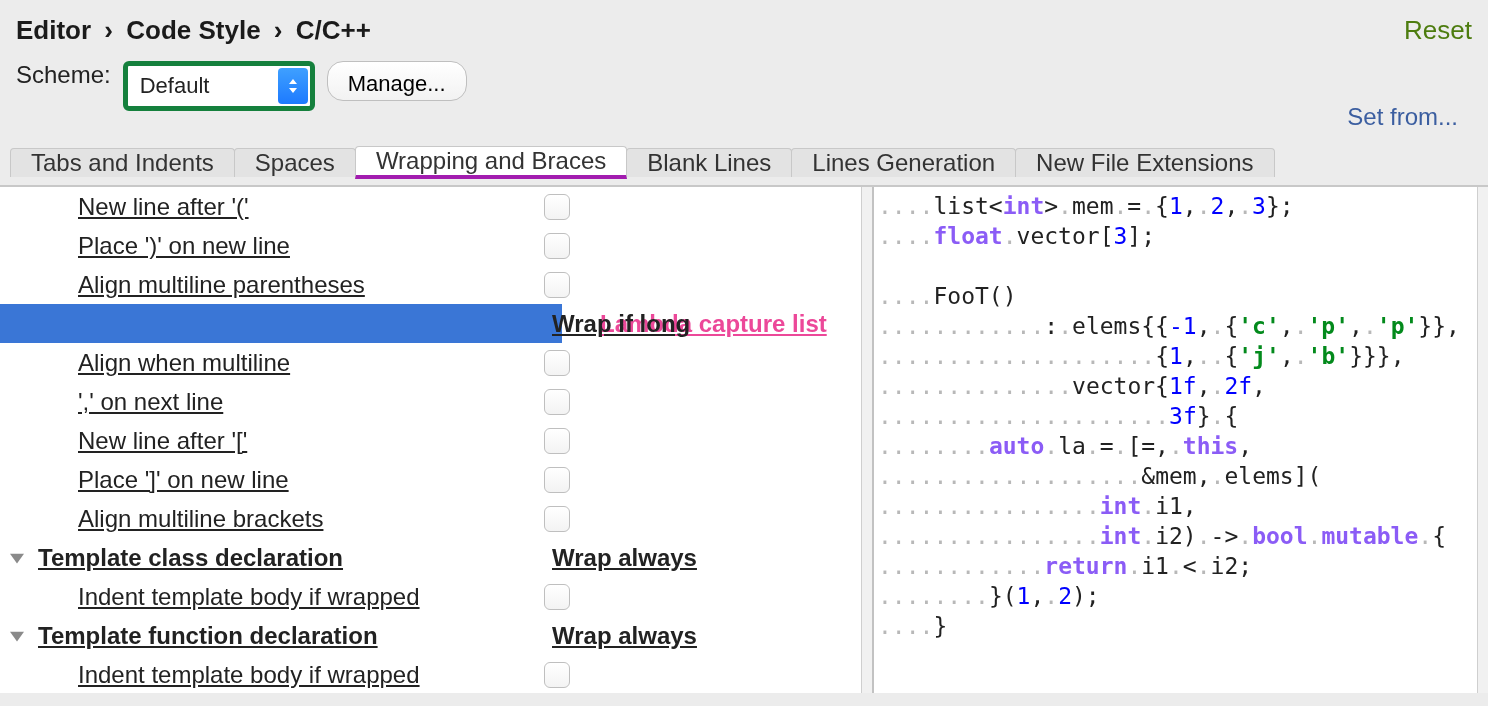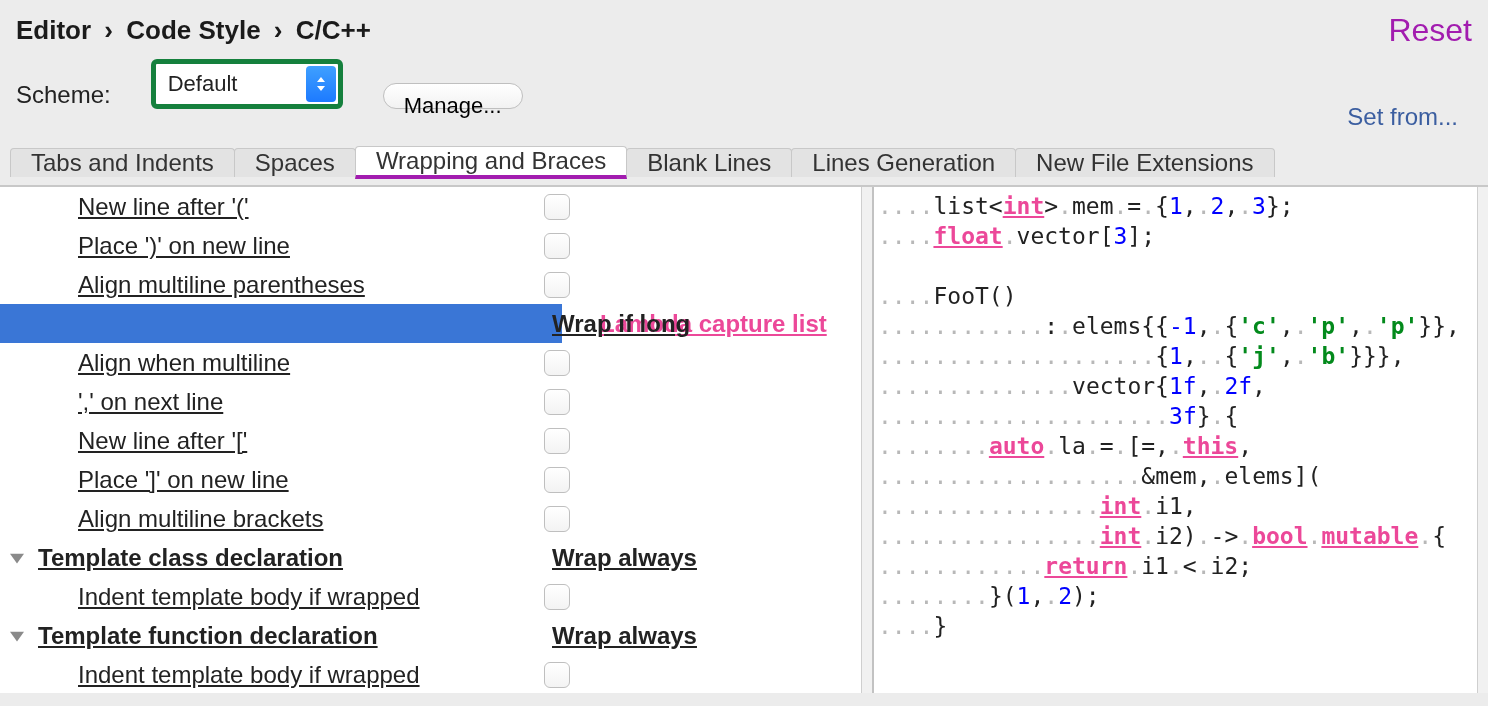--- a/index.html
+++ b/index.html
@@ -29,29 +29,29 @@
   .breadcrumb {
     font-size: 26px;
     font-weight: 700;
     color: #1b1b1b;
   }
   .breadcrumb .sep {
     margin: 0 6px;
     font-weight: 700;
   }
   .reset-link {
-    font-size: 32px;
-    color: #a21caf;
+    font-size: 26px;
+    color: #4d7c0f;
     cursor: pointer;
   }
 
   .scheme-row {
     display: flex;
-    align-items: flex-end;
-    gap: 40px;
+    align-items: flex-start;
+    gap: 12px;
     height: 48px;
   }
   .scheme-label {
     font-size: 24px;
     color: #222;
   }
   .scheme-select {
     position: relative;
     display: inline-flex;
     align-items: center;
@@ -73,21 +73,21 @@
     background: linear-gradient(#3fa0ff, #1d7aff);
     display: flex;
     flex-direction: column;
     align-items: center;
     justify-content: center;
     color: #fff;
     font-size: 10px;
     line-height: 10px;
   }
   .manage-btn {
-    height: 26px;
+    height: 40px;
     border: 1px solid #bfbfbf;
     border-radius: 16px;
     background: linear-gradient(#fff,#f2f2f2);
     padding: 9px 20px;
     font-size: 22px;
     cursor: pointer;
   }
 
   .setfrom-row {
     display: flex;
@@ -228,21 +228,21 @@
   }
   pre.code {
     margin: 0;
     padding: 0;
     font-family: Menlo, Consolas, monospace;
     font-size: 23px;
     line-height: 30px;
     white-space: pre;
   }
   .ws { color: #b8b8b8; }
-  .kw { color: #ec4899; font-weight: 700; text-decoration: underline; }
+  .kw { color: #8b5cf6; font-weight: 700; }
   .num { color: #0000ff; }
   .ch { color: #038a1c; font-weight: 700; }
   pre.code .line { display: block; padding-left: 4px; }
 
 </style>
 </head>
 <body>
 
 <div class="header">
   <div class="breadcrumb-row">

